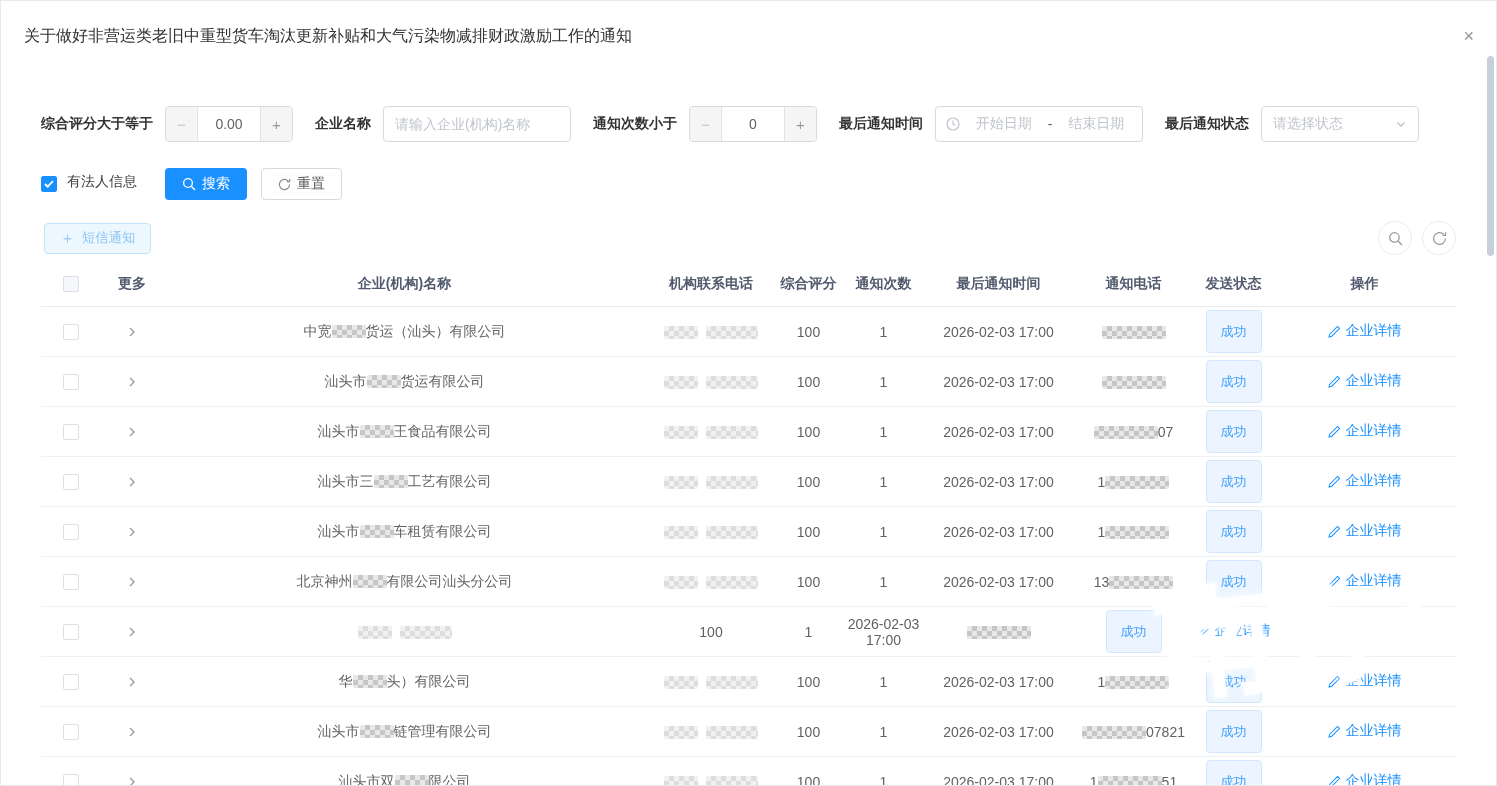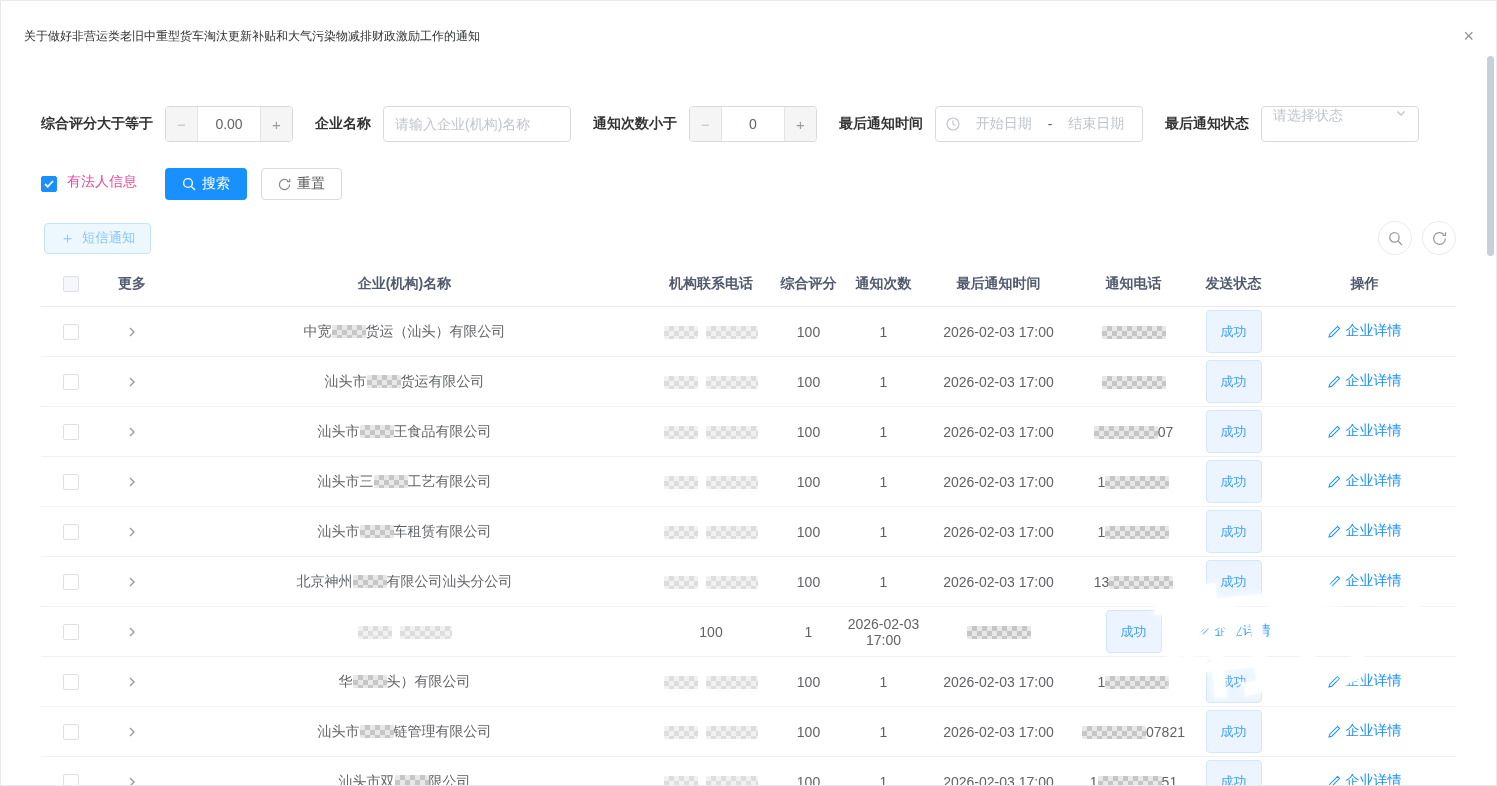--- a/index.html
+++ b/index.html
@@ -4,48 +4,48 @@
 <style>
   * { margin:0; padding:0; box-sizing:border-box; }
   html,body { width:1497px; height:786px; overflow:hidden; }
   body {
     font-family:"Liberation Sans","DejaVu Sans",sans-serif;
     background:#fff; color:#606266; font-size:14px;
     border:1px solid #e9e9e9; position:relative;
   }
   
   .dlg-header { padding:24px 24px 0 23px; position:relative; }
-  .dlg-title { font-size:12px; color:#303133; font-weight:400; line-height:22px; }
+  .dlg-title { font-size:16px; color:#303133; font-weight:400; line-height:22px; }
   .dlg-close { position:absolute; right:22px; top:26px; color:#909399; font-size:18px;
     line-height:18px; cursor:pointer; background:none; border:none; }
   
   .filter-bar { display:flex; align-items:center; margin:59px 0 0 40px; height:36px; white-space:nowrap; }
   .f-label { font-weight:700; color:#333; margin-right:12px; }
   .stepper { display:flex; align-items:stretch; width:128px; height:36px;
     border:1px solid #d9d9d9; border-radius:4px; overflow:hidden; background:#fff; }
   .step-btn { width:32px; background:#f5f5f5; color:#999; border:none; font-size:15px;
     display:flex; align-items:center; justify-content:center; cursor:pointer; }
   .step-btn.minus { border-right:1px solid #e4e4e4; color:#c4c4c4; }
   .step-btn.plus  { border-left:1px solid #e4e4e4; }
   .step-val { flex:1; display:flex; align-items:center; justify-content:center; color:#606266; }
   .txt-input { width:188px; height:36px; border:1px solid #d9d9d9; border-radius:4px;
     padding:0 11px; color:#606266; font-size:14px; font-family:inherit; }
   .txt-input::placeholder { color:#c0c4cc; }
   .date-range { display:flex; align-items:center; width:208px; height:36px;
     border:1px solid #d9d9d9; border-radius:4px; padding:0 10px; color:#c0c4cc; gap:8px; }
   .date-range .ph { flex:1; text-align:center; }
-  .sel { display:flex; justify-content:space-between; width:158px; height:36px;
+  .sel { display:flex; align-items:center; justify-content:space-between; width:158px; height:36px;
     border:1px solid #d9d9d9; border-radius:4px; padding:0 11px; color:#c0c4cc; }
   .mgap { margin-left:22px; }
   
   .action-bar { display:flex; align-items:center; margin:26px 0 0 40px; height:32px; }
   .cbx { width:16px; height:16px; border-radius:2px; border:1px solid #dcdfe6; background:#fff;
     display:inline-flex; align-items:center; justify-content:center; flex:0 0 16px; cursor:pointer; }
   .cbx.checked { background:#1890ff; border-color:#1890ff; }
-  .legal-label { color:#ec4899; margin:0 28px 4px 10px; cursor:pointer; }
+  .legal-label { color:#404040; margin:0 28px 4px 10px; cursor:pointer; }
   .btn { display:inline-flex; align-items:center; gap:6px; height:32px; padding:0 16px;
     border-radius:4px; font-size:14px; cursor:pointer; border:1px solid transparent; font-family:inherit; }
   .btn-primary { background:#1890ff; color:#fff;text-align:right; }
   .btn-plain { background:#fff; color:#595959; border-color:#d9d9d9; margin-left:14px; }
   
   .sms-bar { display:flex; align-items:center; justify-content:space-between; margin:21px 40px 0 43px; }
   .btn-sms { background:#ecf7fe; color:#8cc5f7; border:1px solid #c3e3fb; height:31px;
     padding:0 15px; border-radius:4px; display:inline-flex; align-items:center; gap:7px; cursor:not-allowed; }
   .icon-circles { display:flex; gap:10px; }
   .circle-btn { width:34px; height:34px; border-radius:50%; border:1px solid #ebebeb; background:#fff;

